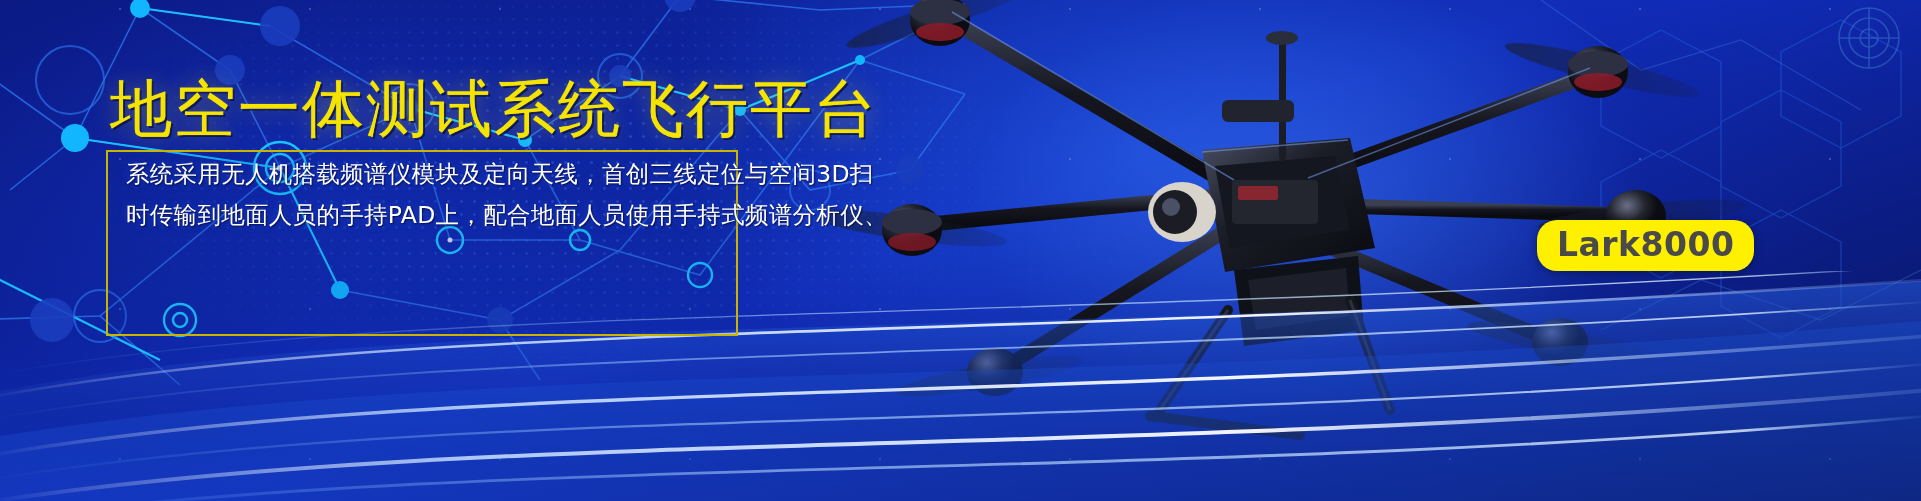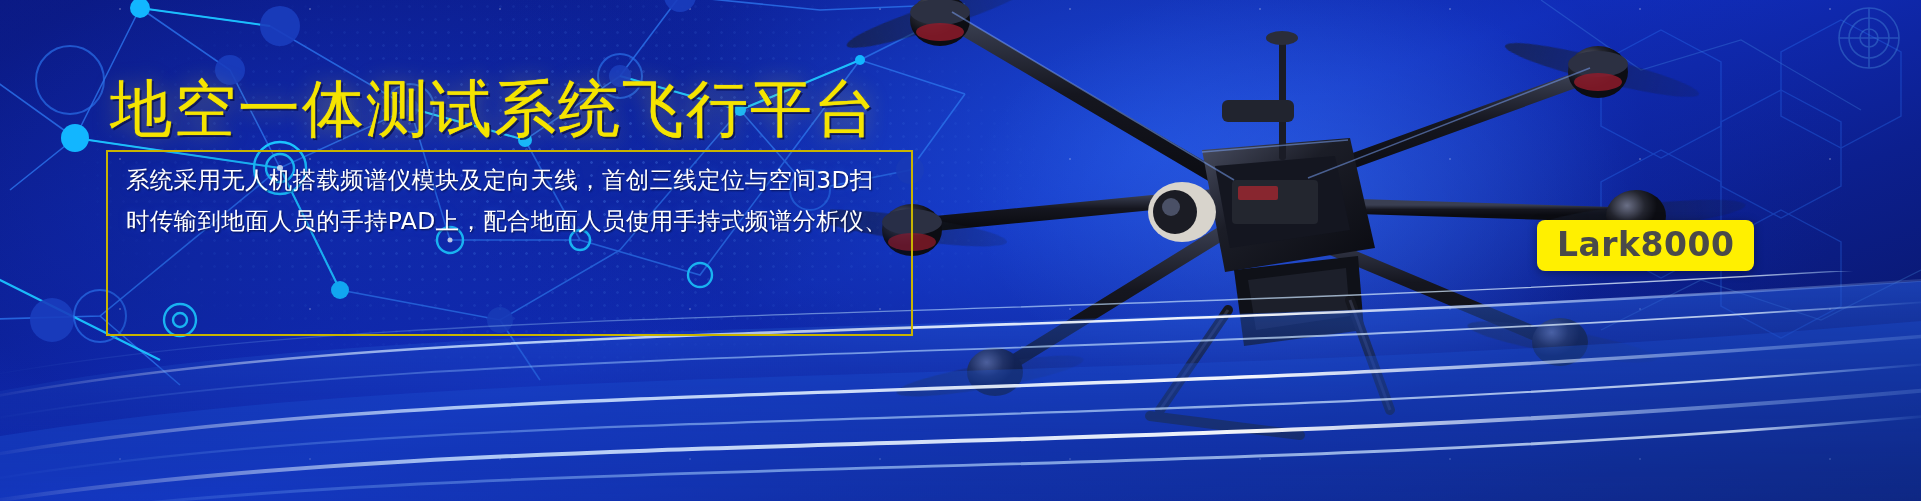--- a/index.html
+++ b/index.html
@@ -100,45 +100,45 @@
        2px 2px 0 rgba(8,16,80,0.85),
        0 0 22px rgba(255,230,40,0.35);
     font-family: "DejaVu Sans", "Liberation Sans", sans-serif;
   }
 
   
   .descbox {
     position: absolute;
     left: 106px;
     top: 150px;
-    width: 807px;
+    width: 632px;
     height: 186px;
     border: 2px solid #c9b400;
     background: rgba(10,25,120,0.10);
-    padding: 8px 16px 10px 18px;
+    padding: 2px 16px 10px 18px;
   }
 
   .descbox p {
     color: #ffffff;
     font-size: 23.5px;
     line-height: 41px;
     letter-spacing: 0.3px;
     white-space: nowrap;
     text-shadow: 1px 1px 2px rgba(4,10,60,0.9), 0 0 8px rgba(60,120,255,0.35);
     font-family: "DejaVu Sans", "Liberation Sans", sans-serif;
   }
 
   
   .badge {
     position: absolute;
     left: 1537px;
     top: 220px;
     padding: 4px 20px 6px 20px;
     background: #fff000;
-    border-radius: 8px;
+    border-radius: 20px;
     color: #4a4a4a;
     font-size: 33px;
     font-weight: 700;
     letter-spacing: 0.5px;
     line-height: 1.25;
     box-shadow: 0 2px 10px rgba(0,0,0,0.35);
     font-family: "DejaVu Sans", "Liberation Sans", sans-serif;
   }
 </style>
 </head>

